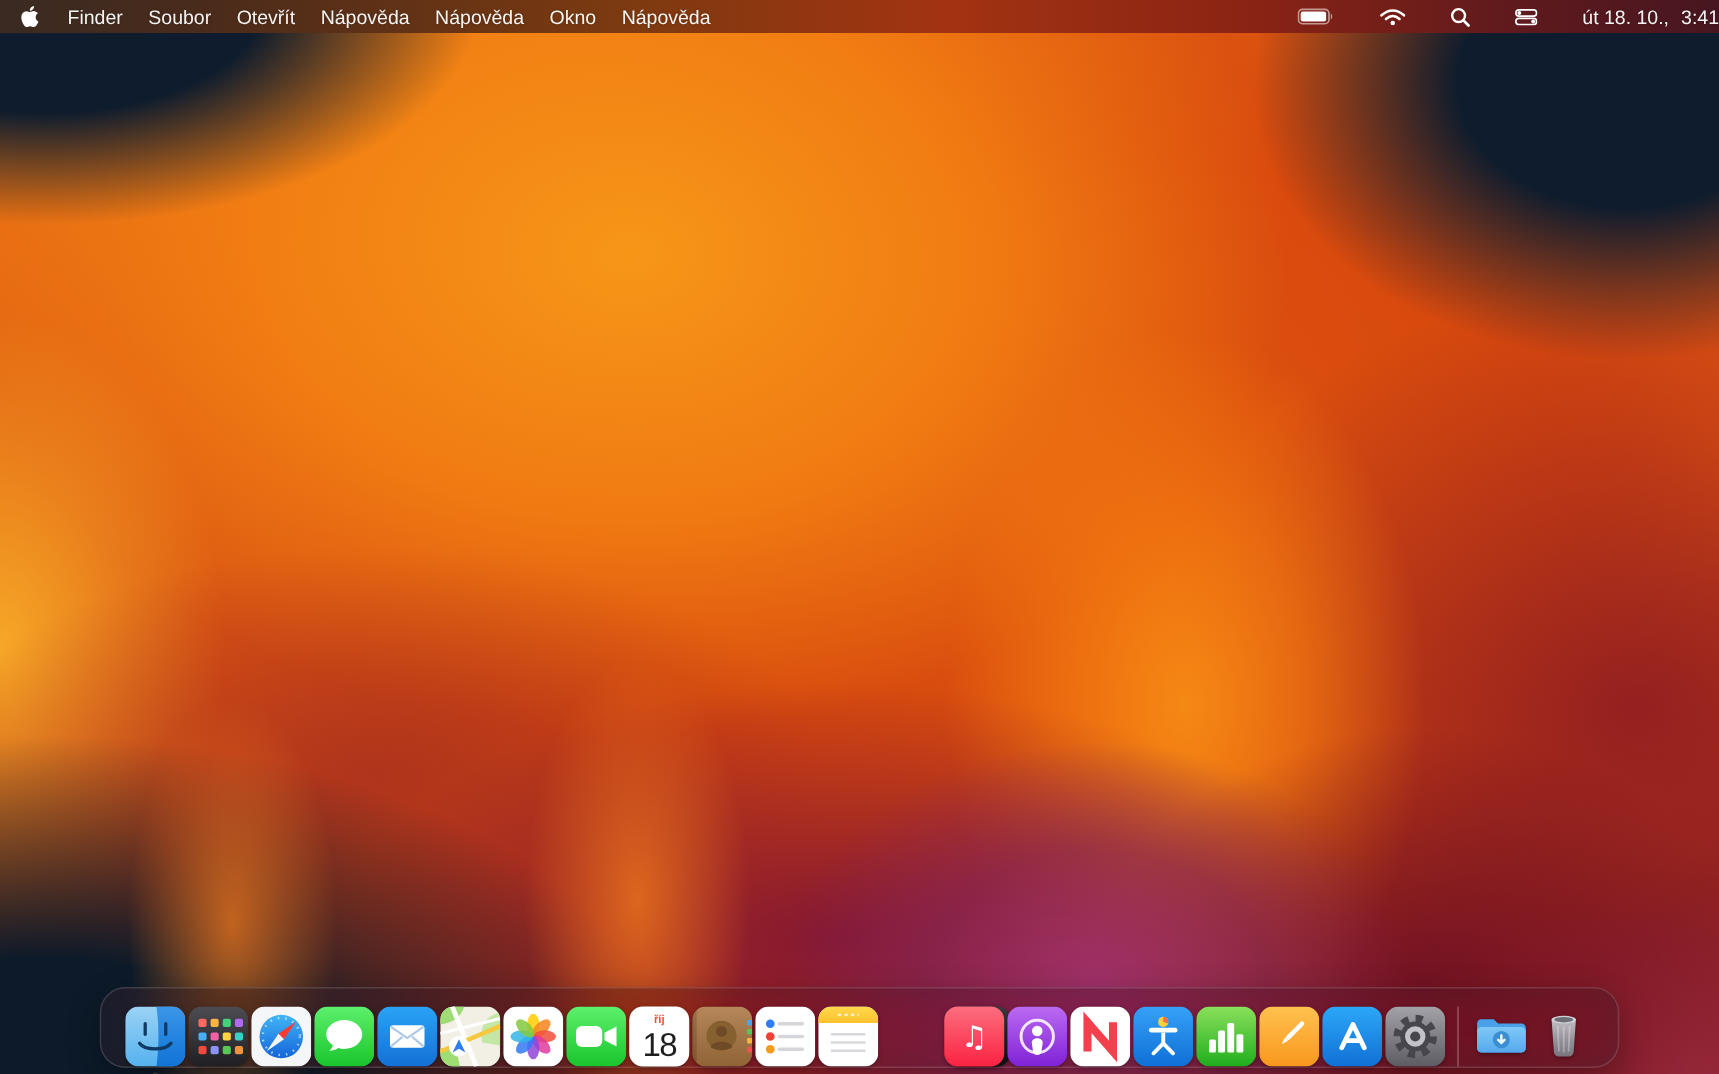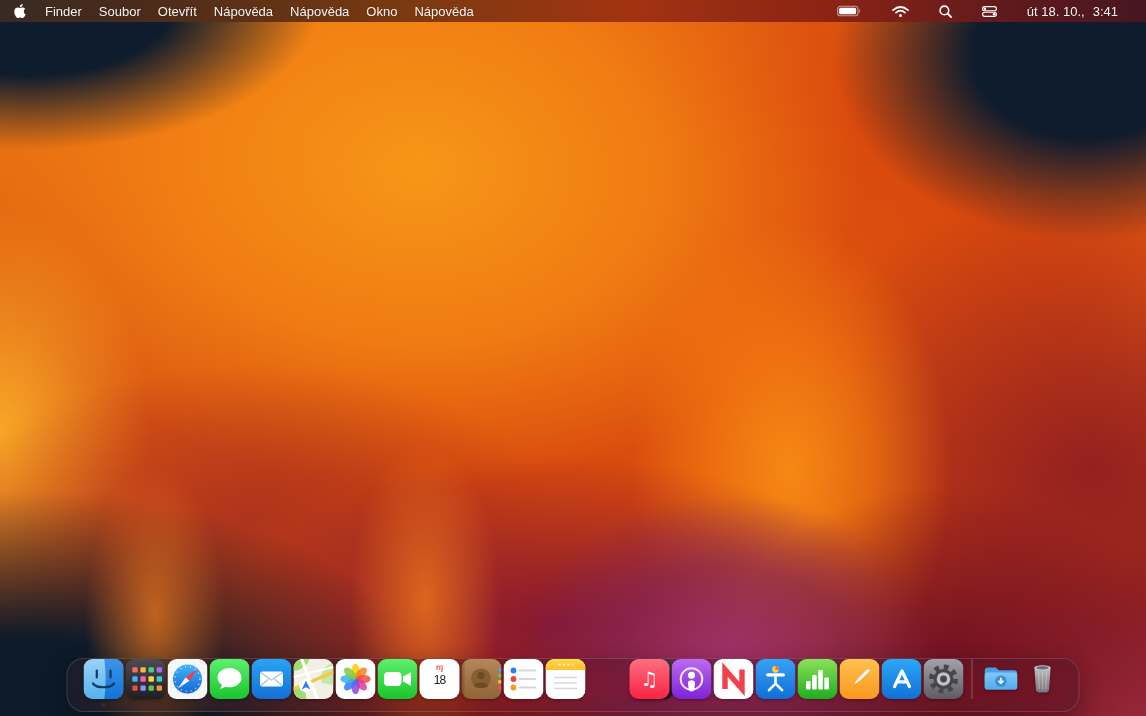--- a/index.html
+++ b/index.html
@@ -30,42 +30,42 @@
 
   
   .menubar{position:absolute;top:0;left:0;right:0;height:22px;display:flex;align-items:center;
     justify-content:space-between;
     background:linear-gradient(90deg,#3a2a22 0%,#4a2b1b 12%,#7c3a10 36%,#a23312 55%,#8c2414 72%,#5f1a1d 88%,#471620 100%);
     color:rgba(255,255,255,0.95);font-size:13px;}
   .mb-left{display:flex;align-items:center;padding-left:13px;column-gap:17px;}
   .mb-left .apple-wrap{display:flex;align-items:center;margin-right:2px;}
   .mitem{cursor:default;white-space:nowrap;text-shadow:0 0 2px rgba(0,0,0,0.25);}
   .mitem.app{font-weight:400;}
-  .mb-right{display:flex;align-items:center;padding-right:28px;column-gap:30px;}
+  .mb-right{display:flex;align-items:center;padding-right:0;column-gap:30px;}
   .clock{display:flex;column-gap:8px;white-space:nowrap;text-shadow:0 0 2px rgba(0,0,0,0.25);}
 
   
   .dock{position:absolute;left:50%;transform:translateX(-50%);bottom:4px;height:52px;
-    display:flex;align-items:flex-start;padding:0 16px;gap:2px;
+    display:flex;align-items:flex-end;padding:0 16px;gap:2px;
     background:rgba(48,30,40,0.45);
     border:1px solid rgba(255,255,255,0.14);border-radius:17px;
     backdrop-filter:blur(18px) saturate(1.6);
     box-shadow:0 8px 22px rgba(0,0,0,0.3);}
   .dock-item{position:relative;width:40px;height:40px;flex:0 0 auto;}
   .dock-item > svg, .tile{width:40px;height:40px;display:block;
     filter:drop-shadow(0 1px 1.5px rgba(0,0,0,0.35));}
   .tile{border-radius:9px;box-sizing:border-box;}
   .run-dot{position:absolute;left:50%;bottom:-8px;transform:translateX(-50%);
     width:4px;height:4px;border-radius:50%;background:#30302f;}
   .dock-divider{width:1px;height:40px;background:rgba(255,255,255,0.28);margin:0 6px;flex:0 0 auto;}
 
   
   .tile.cal{background:#fff;display:flex;flex-direction:column;align-items:center;}
   .cal-month{color:#ec4d3d;font-size:7.5px;font-weight:700;margin-top:4.5px;line-height:1;}
-  .cal-day{color:#1e1e20;font-size:12px;font-weight:400;letter-spacing:-1px;line-height:1;margin-top:2.5px;}
+  .cal-day{color:#1e1e20;font-size:22px;font-weight:400;letter-spacing:-1px;line-height:1;margin-top:2.5px;}
   
   .tile.tvt{background:linear-gradient(180deg,#3a3a40,#101014);display:flex;align-items:center;justify-content:center;margin-left:46px;}
   .tv-label{color:#fff;font-size:12.5px;font-weight:700;letter-spacing:-0.5px;}
   .tile.tvt svg{margin-right:1px;}
   
   .tile.mus{background:linear-gradient(180deg,#fd6e7f,#fa2342);display:flex;align-items:center;justify-content:center;}
   .mus-note{color:#fff;font-size:20px;line-height:1;font-family:"DejaVu Sans",sans-serif;}
 </style>
 </head>
 <body>

